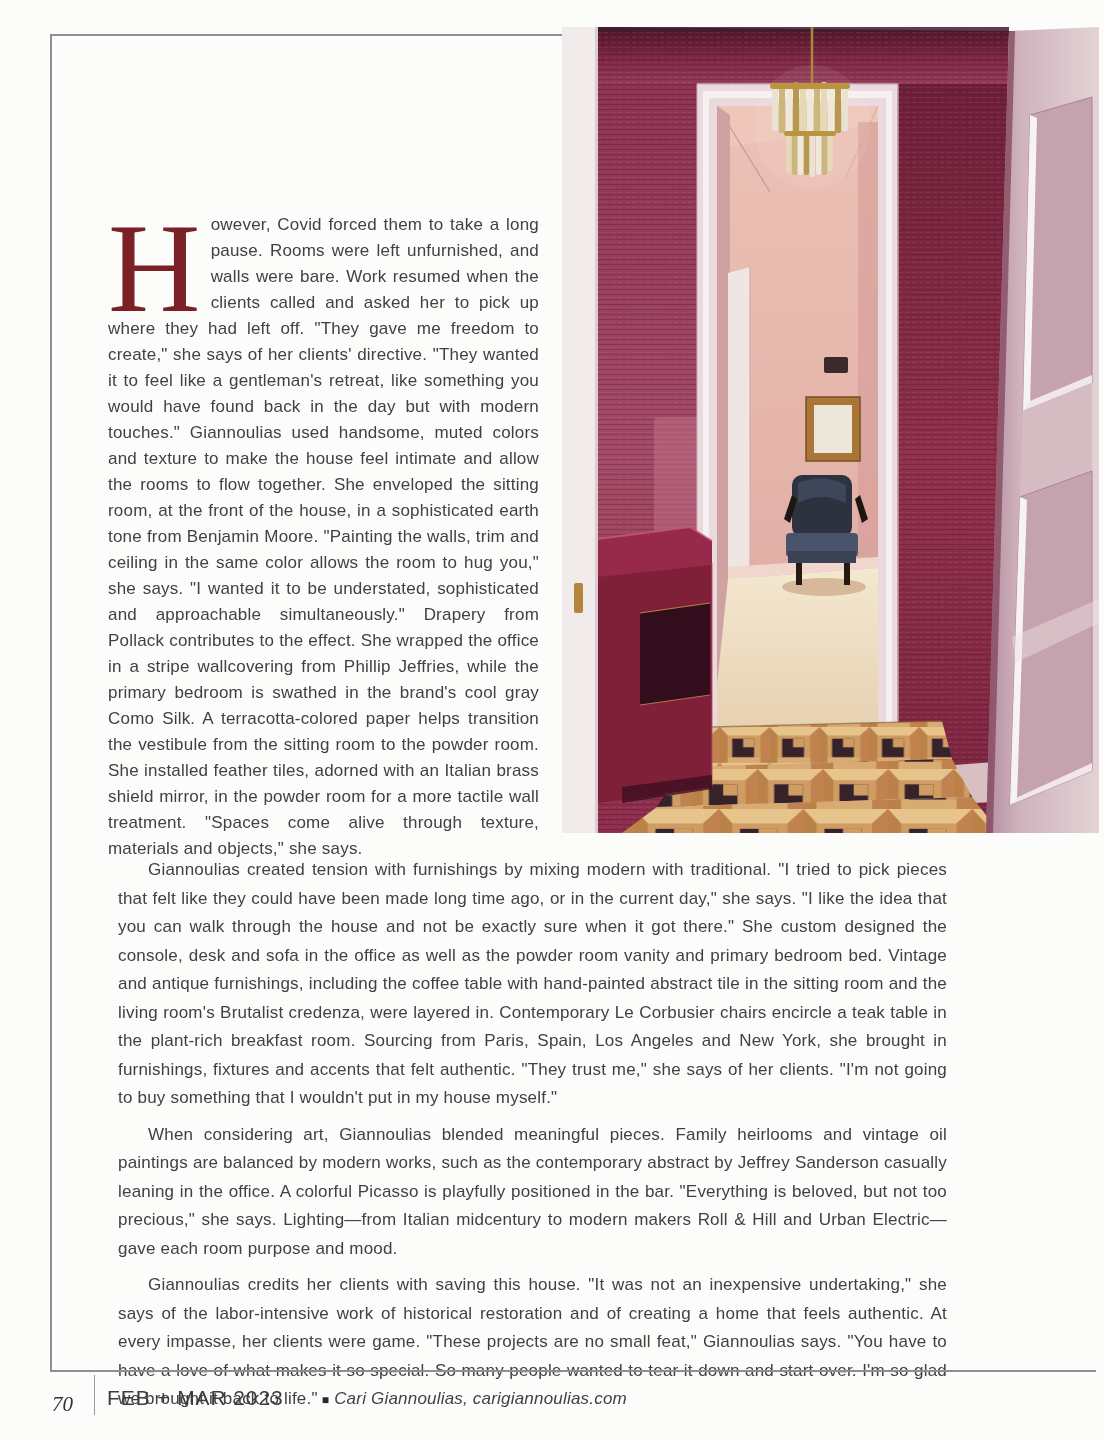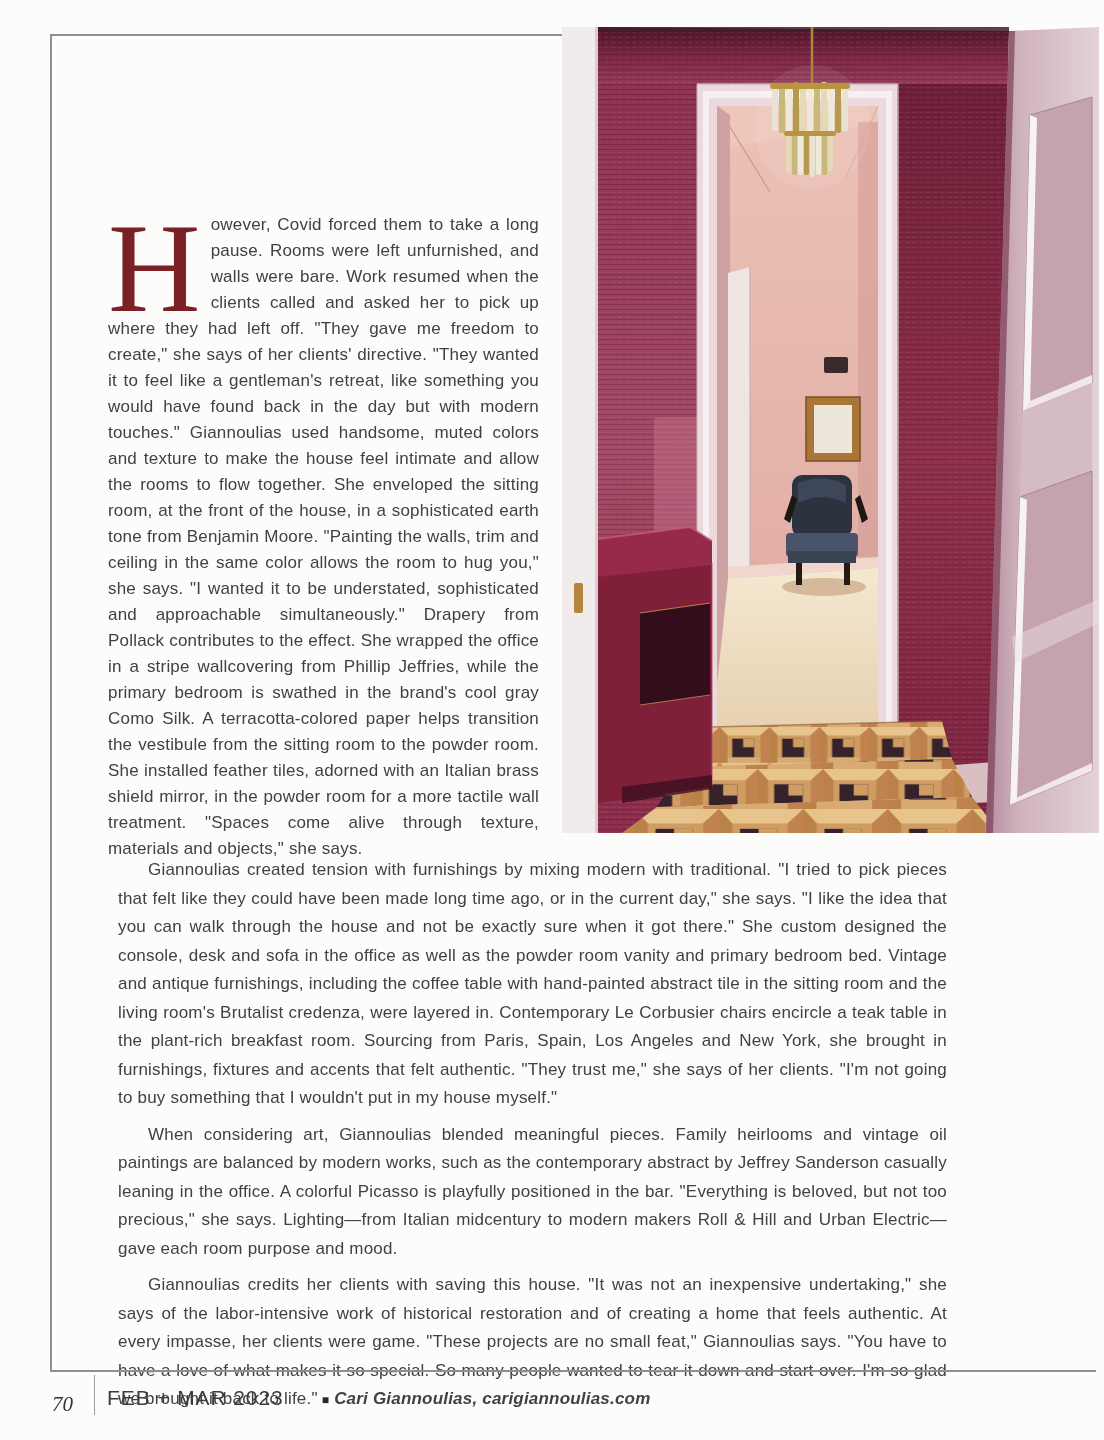--- a/index.html
+++ b/index.html
@@ -28,21 +28,21 @@
   }
 
   
   .main{
     position:absolute;left:110px;top:848px;width:845px;
     font-size:17px;line-height:28.5px;letter-spacing:.2px;
     color:#414141;text-align:justify;
   }
   .main p{margin:8px;text-indent:30px;}
   .endmark{font-size:12px;padding:0 5px 0 4px;color:#262626;}
-  .byline{font-style:italic;font-weight:bold;}
+  .byline{font-style:italic;}
 
   
   .photo{position:absolute;left:562px;top:27px;width:537px;height:806px;}
   .photo svg{display:block;width:537px;height:806px;}
 
   
   .pageno{
     position:absolute;left:52px;top:1381px;
     font:italic 400 21px/1 "Liberation Serif",serif;color:#343434;margin-top:13px;
   }

